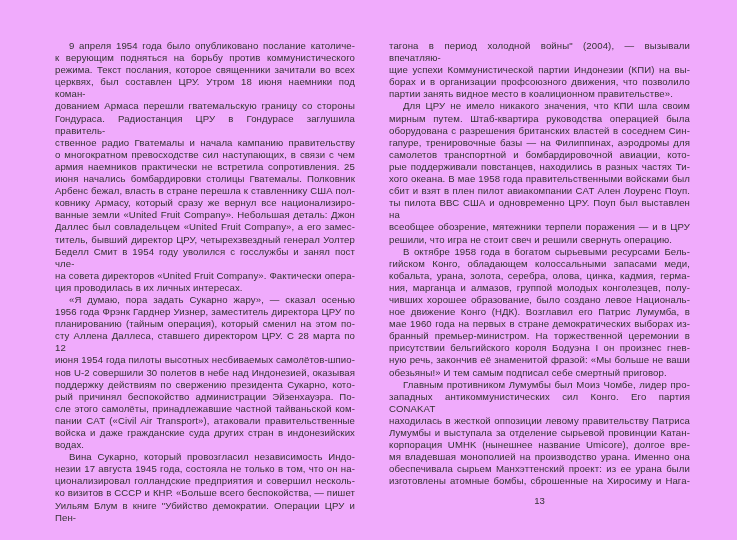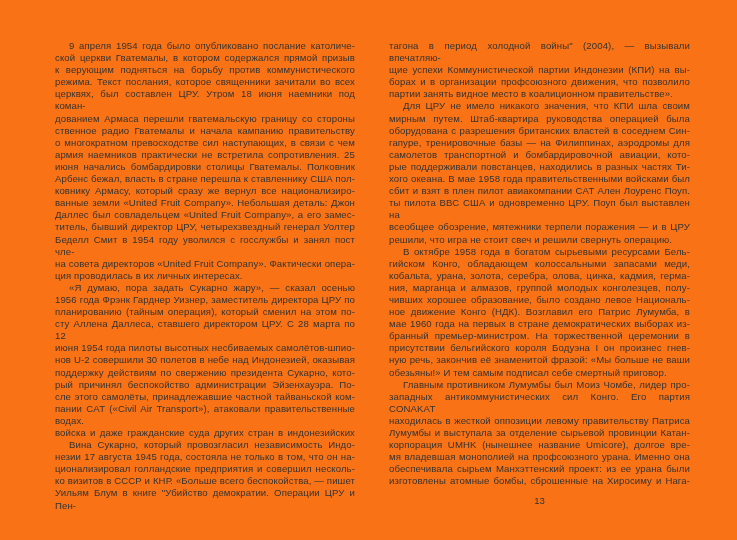--- a/index.html
+++ b/index.html
@@ -10,21 +10,21 @@
     width: 737px;
     height: 540px;
     background: #ffffff;
     font-family: "Liberation Sans", "DejaVu Sans", sans-serif;
     overflow: hidden;
   }
   .spread {
     position: relative;
     width: 737px;
     height: 540px;
-    background: #f97316;
+    background: #f0abfc;
   }
   .page {
     position: absolute;
     top: 40px;
   }
   .page.left  { left: 55px;  width: 300px; }
   .page.right { left: 389px; width: 301px; }
   .column {
     font-size: 9.6px;
     line-height: 12.1px;
@@ -48,25 +48,25 @@
   }
 </style>
 </head>
 <body style="background: rgb(255, 255, 255); color: rgb(51, 51, 51);">
 
 <div class="spread">
   <div class="page left">
     <div class="column">
         <div class="para">
           <div class="line firstline">9 апреля 1954 года было опубликовано послание католиче-</div>
-          <div class="line">ской церкви Гватемалы, в котором содержался прямой призыв</div>
           <div class="line">к верующим подняться на борьбу против коммунистического</div>
           <div class="line">режима. Текст послания, которое священники зачитали во всех</div>
           <div class="line">церквях, был составлен ЦРУ. Утром 18 июня наемники под коман-</div>
           <div class="line">дованием Армаса перешли гватемальскую границу со стороны</div>
+          <div class="line">Гондураса. Радиостанция ЦРУ в Гондурасе заглушила правитель-</div>
           <div class="line">ственное радио Гватемалы и начала кампанию правительству</div>
           <div class="line">о многократном превосходстве сил наступающих, в связи с чем</div>
           <div class="line">армия наемников практически не встретила сопротивления. 25</div>
           <div class="line">июня начались бомбардировки столицы Гватемалы. Полковник</div>
           <div class="line">Арбенс бежал, власть в стране перешла к ставленнику США пол-</div>
           <div class="line">ковнику Армасу, который сразу же вернул все национализиро-</div>
           <div class="line">ванные земли «United Fruit Company». Небольшая деталь: Джон</div>
           <div class="line">Даллес был совладельцем «United Fruit Company», а его замес-</div>
           <div class="line">титель, бывший директор ЦРУ, четырехзвездный генерал Уолтер</div>
           <div class="line">Беделл Смит в 1954 году уволился с госслужбы и занял пост чле-</div>
@@ -77,22 +77,22 @@
           <div class="line firstline">«Я думаю, пора задать Сукарно жару», — сказал осенью</div>
           <div class="line">1956 года Фрэнк Гарднер Уизнер, заместитель директора ЦРУ по</div>
           <div class="line">планированию (тайным операция), который сменил на этом по-</div>
           <div class="line">сту Аллена Даллеса, ставшего директором ЦРУ. С 28 марта по 12</div>
           <div class="line">июня 1954 года пилоты высотных несбиваемых самолётов-шпио-</div>
           <div class="line">нов U-2 совершили 30 полетов в небе над Индонезией, оказывая</div>
           <div class="line">поддержку действиям по свержению президента Сукарно, кото-</div>
           <div class="line">рый причинял беспокойство администрации Эйзенхауэра. По-</div>
           <div class="line">сле этого самолёты, принадлежавшие частной тайваньской ком-</div>
           <div class="line">пании CAT («Civil Air Transport»), атаковали правительственные</div>
+          <div class="line">войска и даже гражданские суда других стран в индонезийских</div>
           <div class="line endline">водах.</div>
-          <div class="line">войска и даже гражданские суда других стран в индонезийских</div>
         </div>
         <div class="para">
           <div class="line firstline">Вина Сукарно, который провозгласил независимость Индо-</div>
           <div class="line">незии 17 августа 1945 года, состояла не только в том, что он на-</div>
           <div class="line">ционализировал голландские предприятия и совершил несколь-</div>
           <div class="line">ко визитов в СССР и КНР. «Больше всего беспокойства, — пишет</div>
           <div class="line">Уильям Блум в книге "Убийство демократии. Операции ЦРУ и Пен-</div>
         </div>
       </div>
 
@@ -130,20 +130,20 @@
           <div class="line">присутствии бельгийского короля Бодуэна I он произнес гнев-</div>
           <div class="line">ную речь, закончив её знаменитой фразой: «Мы больше не ваши</div>
           <div class="line endline">обезьяны!» И тем самым подписал себе смертный приговор.</div>
         </div>
         <div class="para">
           <div class="line firstline">Главным противником Лумумбы был Моиз Чомбе, лидер про-</div>
           <div class="line">западных антикоммунистических сил Конго. Его партия CONAKAT</div>
           <div class="line">находилась в жесткой оппозиции левому правительству Патриса</div>
           <div class="line">Лумумбы и выступала за отделение сырьевой провинции Катан-</div>
           <div class="line">корпорация UMHK (нынешнее название Umicore), долгое вре-</div>
-          <div class="line">мя владевшая монополией на профсоюзного урана. Именно она</div>
+          <div class="line">мя владевшая монополией на производство урана. Именно она</div>
           <div class="line">обеспечивала сырьем Манхэттенский проект: из ее урана были</div>
           <div class="line">изготовлены атомные бомбы, сброшенные на Хиросиму и Нага-</div>
         </div>
       </div>
     <div class="pagenum">13</div>
   </div>
 </div>
 
 </body></html>

